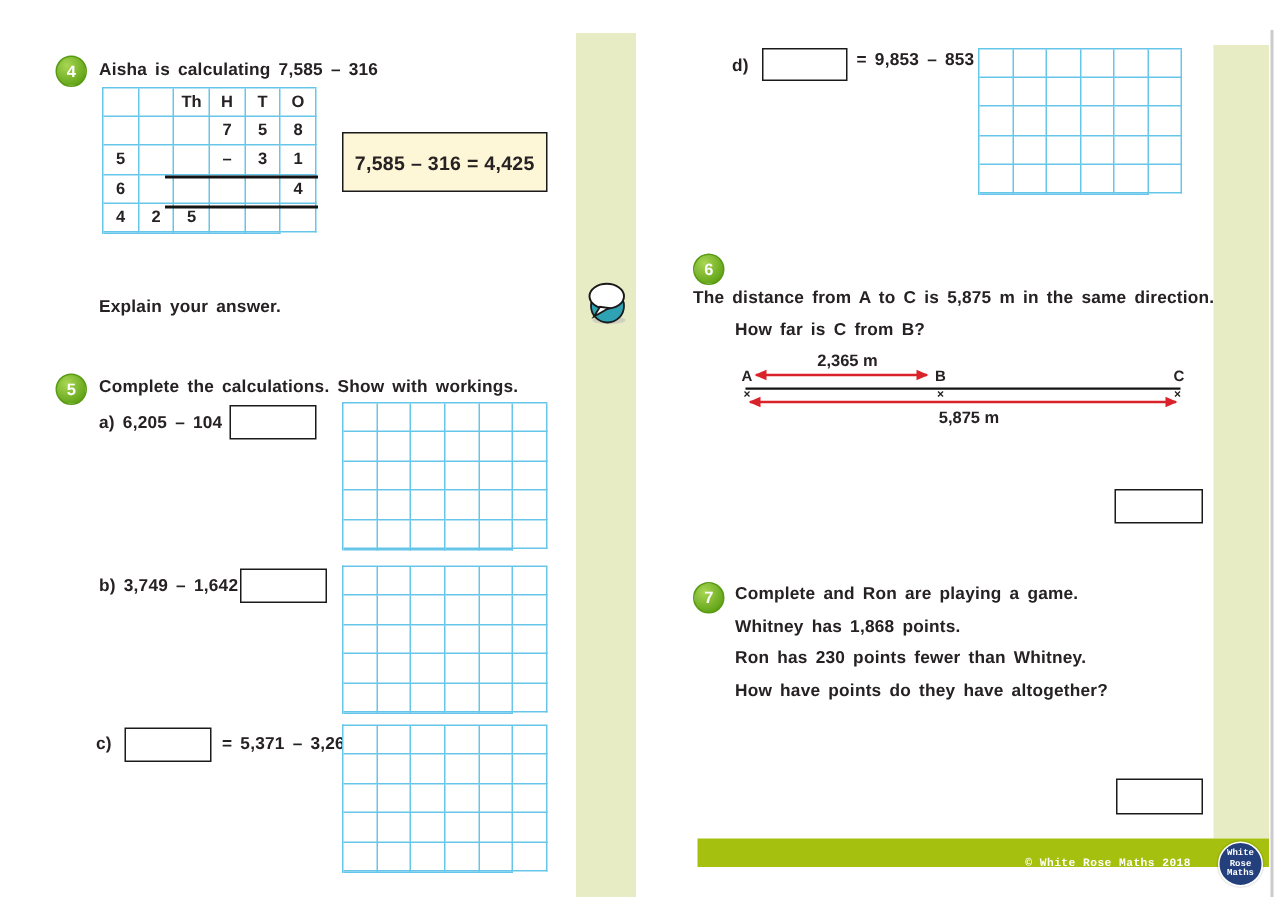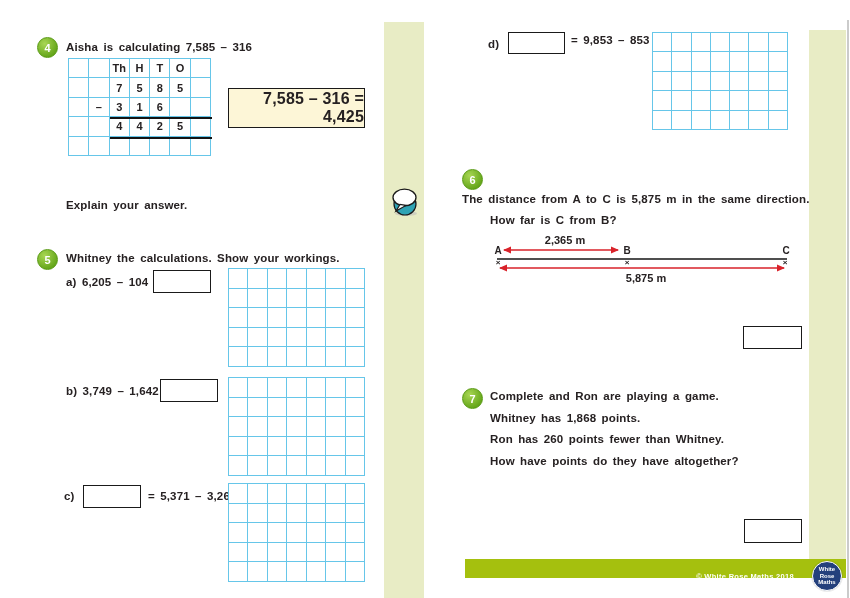--- a/index.html
+++ b/index.html
@@ -16,34 +16,34 @@
 
   .qcircle{position:absolute;width:21px;height:21px;border-radius:50%;
     background:radial-gradient(circle at 35% 30%,#a8d653,#61a317 78%);
     border:1px solid #589a12;color:#fff;font-weight:700;font-size:11px;
     display:flex;align-items:center;justify-content:center;}
   .qtext{position:absolute;color:var(--ink);font-weight:700;font-size:11.5px;
     letter-spacing:.15px;word-spacing:2px;white-space:nowrap;}
   .ansbox{position:absolute;border:1.6px solid #1a1a1a;background:#fff;}
   .blank{display:inline-block;width:65px;height:12px;border-bottom:1.6px solid var(--ink);margin-left:3px;vertical-align:baseline;}
 
-  .wgrid,.q4grid{position:absolute;display:grid;grid-template-columns:repeat(7,1fr);
+  .wgrid,.q4grid{position:absolute;display:grid;grid-template-columns:repeat(6,1fr);
     grid-template-rows:repeat(5,1fr);border-top:1.4px solid var(--blue);
     border-left:1.4px solid var(--blue);background:#fff;}
   .cell{border-right:1.4px solid var(--blue);border-bottom:1.4px solid var(--blue);}
   .qc{display:flex;align-items:center;justify-content:center;color:var(--ink);
     font-weight:700;font-size:11px;}
   .rule{position:absolute;left:41px;width:102px;height:2px;background:#141414;}
 
   .result-box{position:absolute;left:228px;top:88px;width:137px;height:40px;
     background:var(--cream);border:1.6px solid #1a1a1a;display:flex;
     align-items:center;justify-content:center;color:var(--ink);
-    font-weight:700;font-size:16px;letter-spacing:.2px;text-align:right;}
-
-  .footer{position:absolute;left:465px;top:559px;width:381px;height:19px;background:var(--footer);}
+    font-weight:700;font-size:13px;letter-spacing:.2px;text-align:right;}
+
+  .footer{position:absolute;left:465px;top:559px;width:381px;height:19px;background:var(--footer);font-family:Liberation Mono, monospace;}
   .copyright{position:absolute;right:52px;top:13px;color:#fff;font-weight:700;
     font-size:7.5px;letter-spacing:.3px;white-space:nowrap;}
   .logo{position:absolute;right:4px;top:2px;width:30px;height:30px;border-radius:50%;
     background:var(--navy);border:1.5px solid #fff;display:flex;flex-direction:column;
     align-items:center;justify-content:center;color:#fff;font-weight:700;
     font-size:6px;line-height:6.5px;text-align:center;box-shadow:0 0 0 1px rgba(0,0,0,.08);}
 
   svg text{font-family:"Liberation Sans",sans-serif;fill:var(--ink);font-weight:700;}
   .speech{position:absolute;left:391px;top:187px;}
   .diagram{position:absolute;left:488px;top:231px;}
@@ -105,21 +105,21 @@
       <div class="cell qc"></div>
       <div class="cell qc"></div>
       <div class="cell qc"></div>
     </div>
 
   <div class="result-box">7,585 – 316 = 4,425</div>
 
   <div class="qtext" style="left:66px;top:199px">Explain your answer.</div>
 
   <div class="qcircle" style="left:37px;top:249px">5</div>
-  <div class="qtext" style="left:66px;top:252px">Whitney the calculations. Show your workings.</div>
+  <div class="qtext" style="left:66px;top:252px">Complete the calculations. Show with workings.</div>
 
   <div class="qtext" style="left:66px;top:276px">
     <span>a)</span>&nbsp;<span>6,205 – 104 =</span>
   </div>
   <div class="ansbox" style="left:153px;top:270px;width:58px;height:23px"></div>
   <div class="wgrid" style="left:228px;top:268px;width:137px;height:99px">
       <div class="cell"></div>
       <div class="cell"></div>
       <div class="cell"></div>
       <div class="cell"></div>
@@ -300,21 +300,21 @@
     <polygon points="11,37 19,33.5 19,40.5" fill="#d9222a"></polygon>
     <polygon points="297,37 289,33.5 289,40.5" fill="#d9222a"></polygon>
     <text x="158" y="51" font-size="11" text-anchor="middle">5,875 m</text>
   </svg>
 
   <div class="ansbox" style="left:743px;top:326px;width:59px;height:23px"></div>
 
   <div class="qcircle" style="left:462px;top:388px">7</div>
   <div class="qtext" style="left:490px;top:390px">Complete and Ron are playing a game.</div>
   <div class="qtext" style="left:490px;top:412px">Whitney has 1,868 points.</div>
-  <div class="qtext" style="left:490px;top:433px">Ron has 260 points fewer than Whitney.</div>
+  <div class="qtext" style="left:490px;top:433px">Ron has 230 points fewer than Whitney.</div>
   <div class="qtext" style="left:490px;top:455px">How have points do they have altogether?</div>
   <div class="ansbox" style="left:744px;top:519px;width:58px;height:24px"></div>
 
   <div class="footer">
     <span class="copyright">© White Rose Maths 2018</span>
     <div class="logo">
       <span>White</span>
       <span>Rose</span>
       <span>Maths</span>
     </div>

